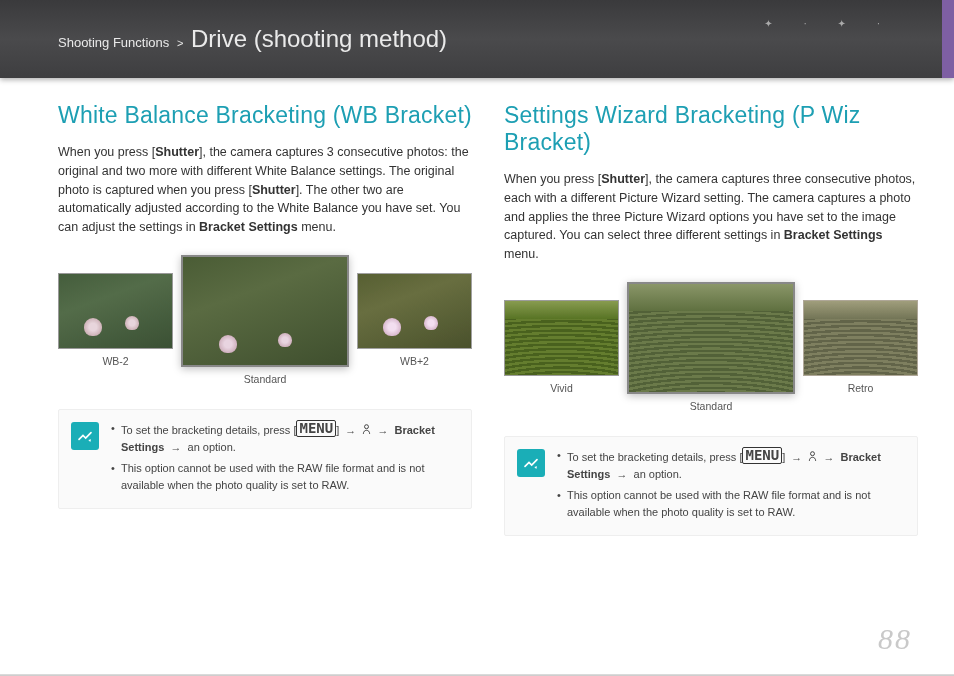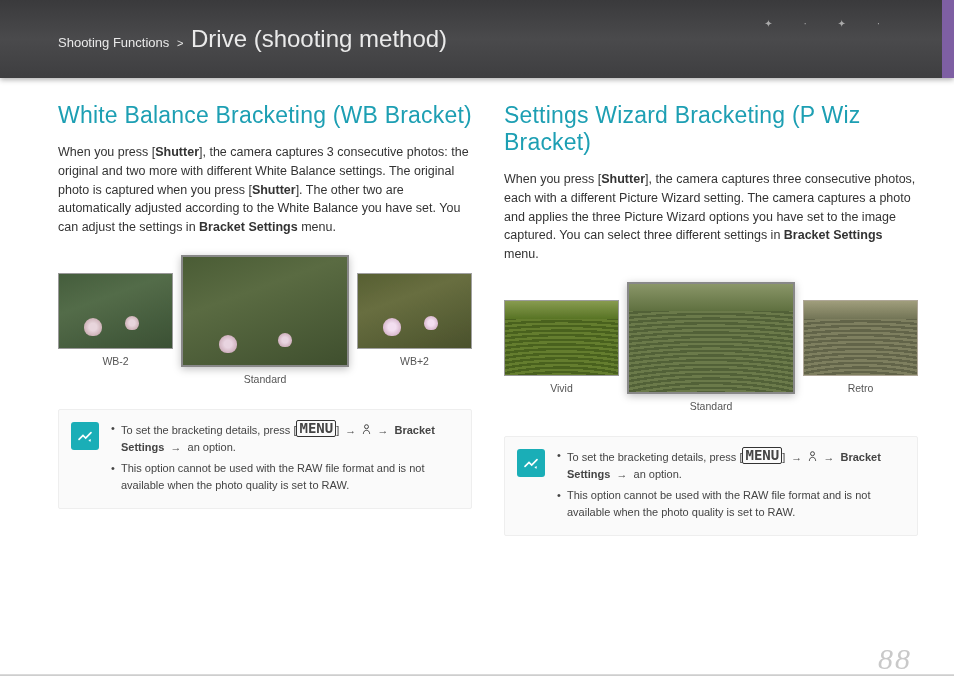--- a/index.html
+++ b/index.html
@@ -158,21 +158,21 @@
   }
   .arrow { margin: 0 3px; }
   .person-icon {
     display: inline-block;
     width: 9px;
     vertical-align: -1px;
   }
   .page-num {
     position: absolute;
     right: 42px;
-    bottom: 0;
+    bottom: 20px;
     font-size: 30px;
     font-style: italic;
     color: #c9c9c9;
     font-family: Georgia, serif;
     letter-spacing: 2px;
   }
   .page-border {
     position: absolute;
     left: 0; right: 0; bottom: 0;
     height: 2px;

